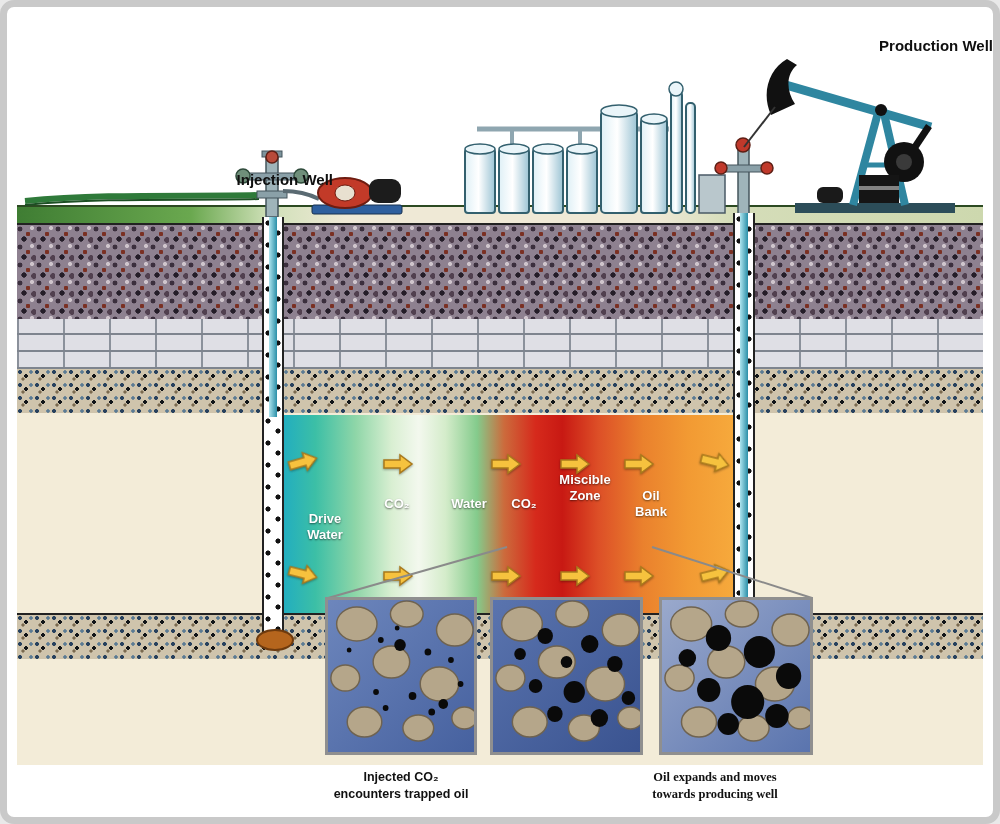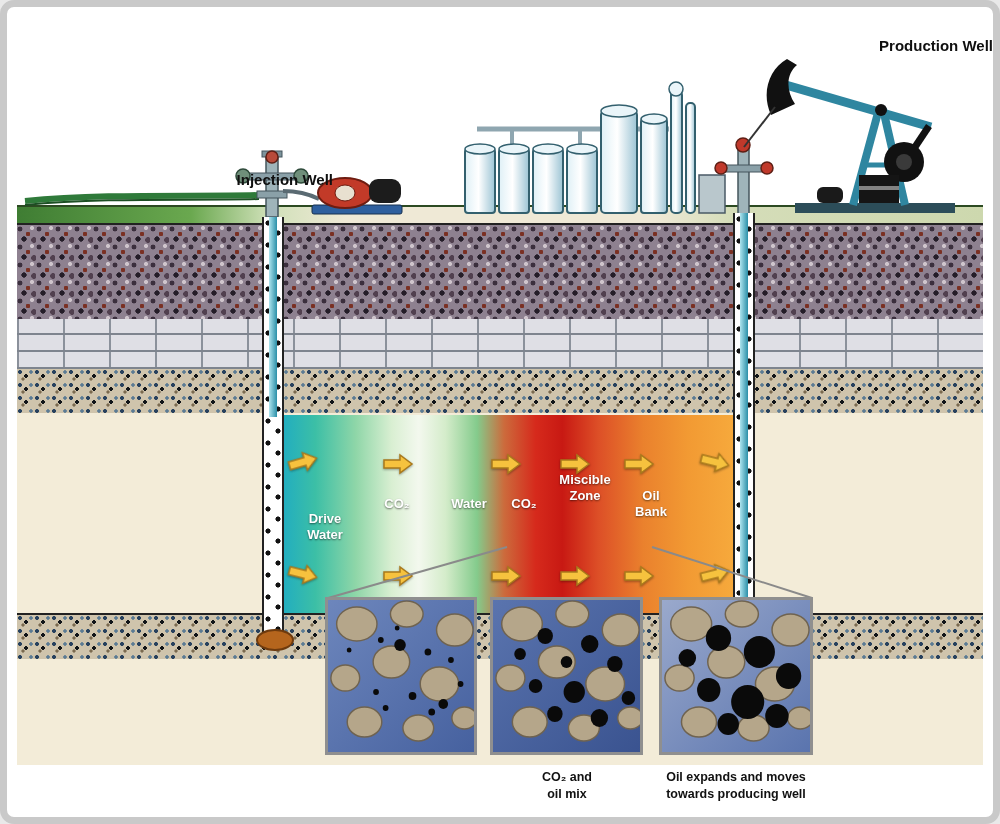--- a/index.html
+++ b/index.html
@@ -332,18 +332,18 @@
           <circle cx="48" cy="90" r="12"></circle>
           <circle cx="88" cy="102" r="17"></circle>
         <circle cx="130" cy="76" r="13"></circle>
           <circle cx="68" cy="124" r="11"></circle>
           <circle cx="26" cy="58" r="9"></circle>
           <circle cx="118" cy="116" r="12"></circle>
       </g>
     </svg>
   </div>
 
-  <div class="caption" style="left:450px;">CO₂ and
-oil mix</div>
-  <div class="caption" style="left:619px;">Oil expands and moves
+  <div class="caption" style="left:284px;">Injected CO₂
+encounters trapped oil</div>
+  <div class="caption" style="left:598px;font-family:Liberation Serif, serif;">Oil expands and moves
 towards producing well</div>
 
 </div>
 
 </body></html>

